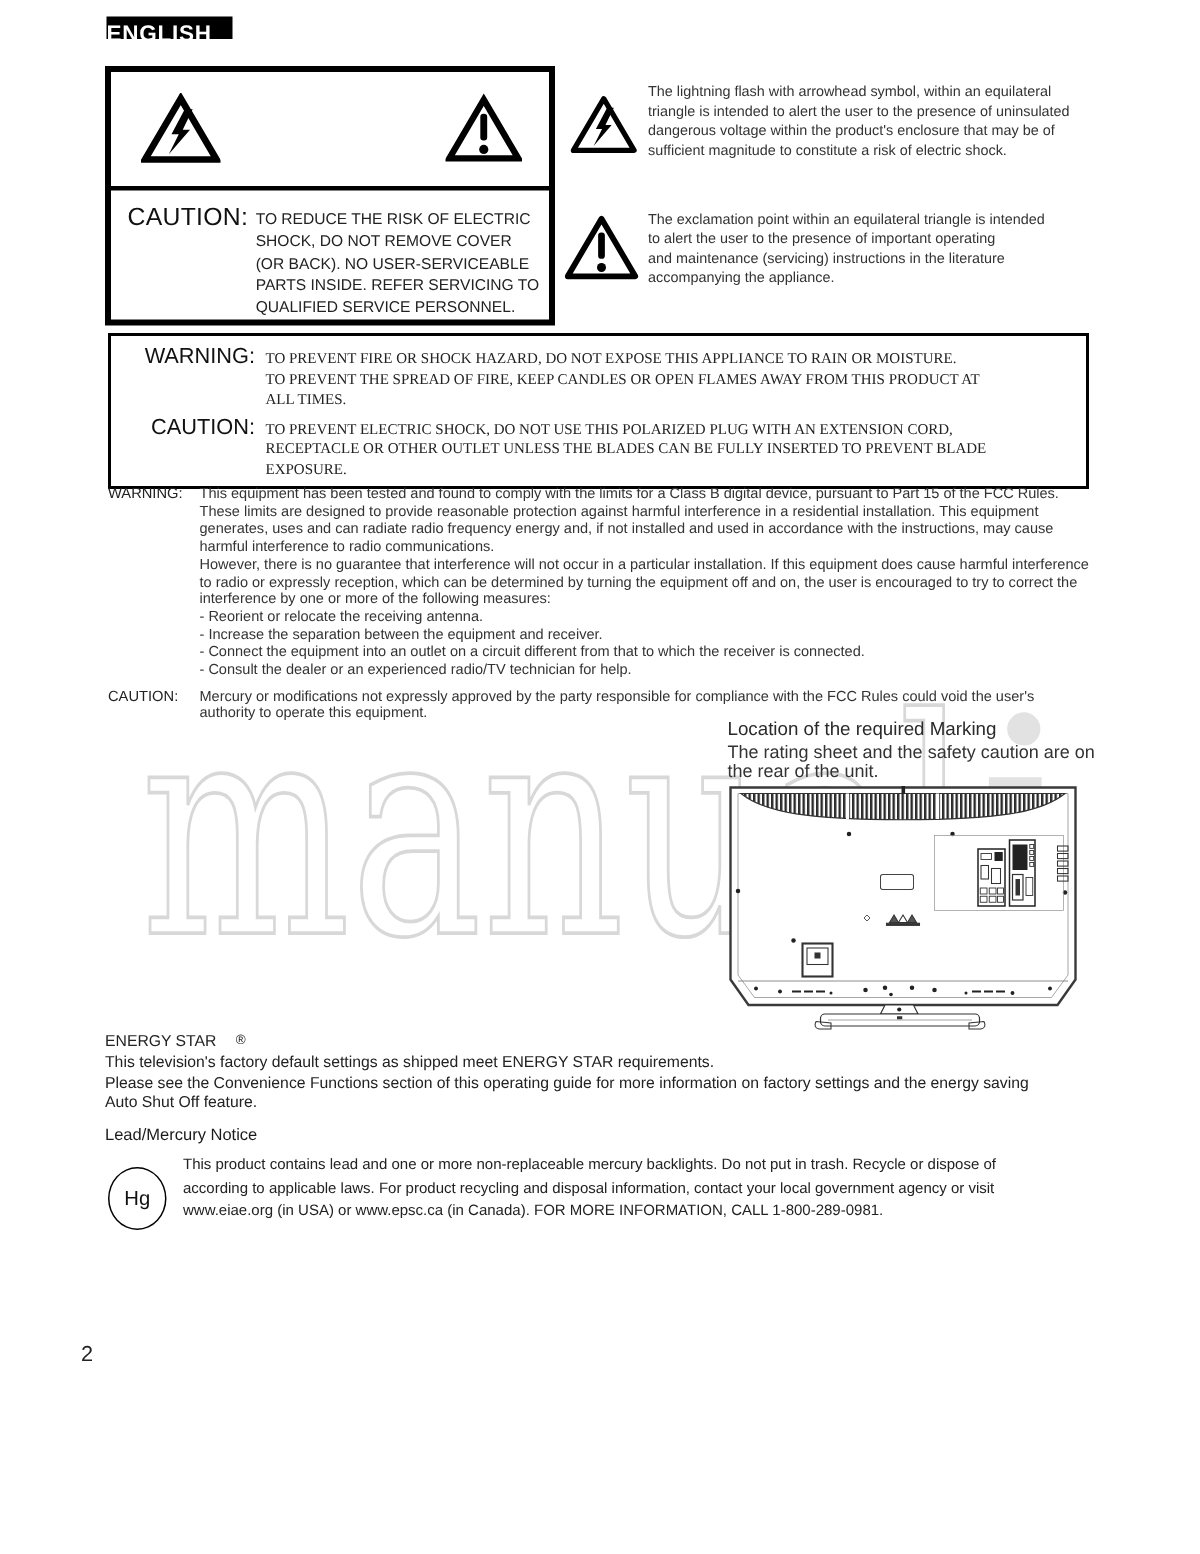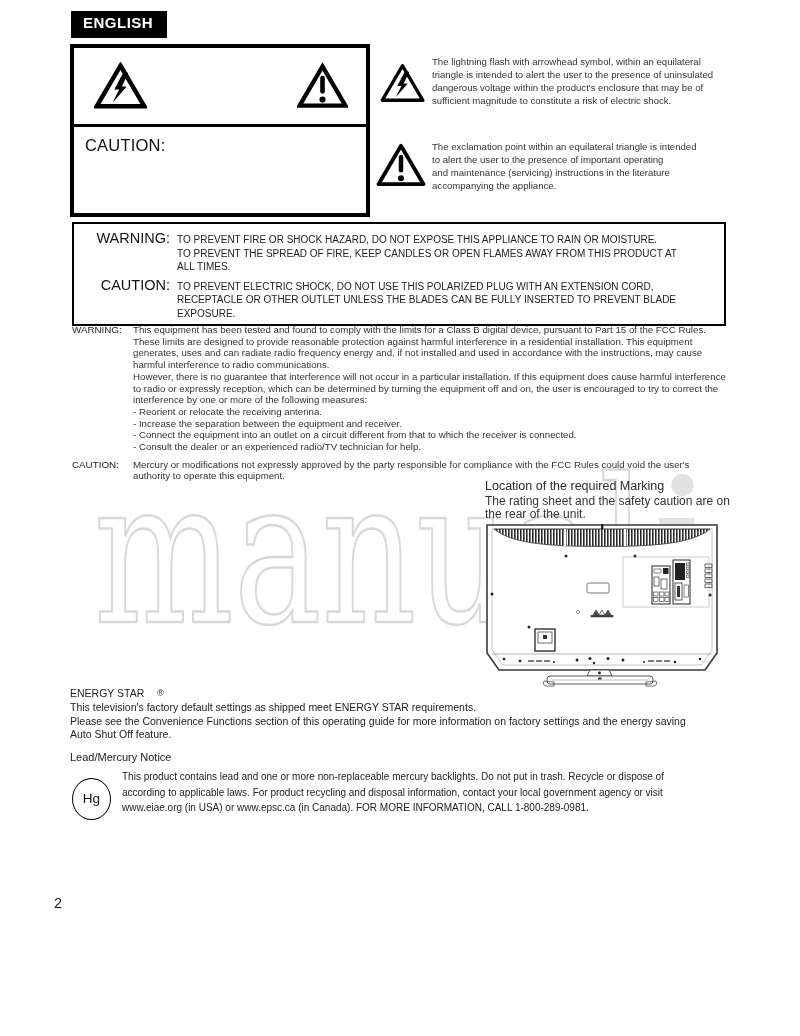--- a/index.html
+++ b/index.html
@@ -6,43 +6,43 @@
   .page{position:relative;width:800px;height:1036px;background:#fff;overflow:hidden;
         font-family:"Liberation Sans",sans-serif;color:#1c1c1c;}
   .abs{position:absolute;}
 
   
   .watermark{position:absolute;left:92px;top:432px;z-index:0;}
 
   .content{position:absolute;inset:0;z-index:1;}
 
   
-  .english-tag{left:71px;top:11px;width:84px;height:27px;background:#000;color:#fff;
-    font-weight:bold;font-size:15px;line-height:24px;padding-left:12px;letter-spacing:.5px;}
+  .english-tag{left:71px;top:11px;width:84px;height:15px;background:#000;color:#fff;
+    font-weight:bold;font-size:15px;line-height:24px;padding-left:0;letter-spacing:.5px;}
 
   
   .caution-box{left:70px;top:44px;width:292px;height:165px;border:4px solid #000;background:#fff;}
   .cb-top{display:flex;align-items:center;justify-content:space-between;
     padding:12px 18px 8px 20px;border-bottom:3px solid #000;height:56px;}
   .caution-label{background:#000;width:152px;padding:5px 6px 5px 6px;}
   .cl-title{background:#fff;border:1px solid #000;color:#000;font-weight:bold;font-size:15px;
     text-align:center;line-height:18px;letter-spacing:.5px;}
   .cl-sub{color:#fff;font-weight:bold;font-size:8.6px;text-align:center;line-height:10.5px;margin-top:2px;}
   .cb-bottom{display:flex;padding:9px 6px 0 11px;}
   .cb-word{font-size:16.5px;color:#111;letter-spacing:.2px;}
   .cb-lines{margin-left:5px;padding-top:4px;font-size:10.4px;line-height:14.8px;color:#222;}
 
   
   .symnote-text{font-size:9.6px;line-height:13px;color:#333;width:340px;}
 
   
   .warning-box{left:72px;top:222px;width:650px;height:94px;border:2px solid #000;padding:6px 0 0 0;}
   .wb-row{display:flex;margin-bottom:3px;}
   .wb-label{width:96px;text-align:right;font-size:14.5px;color:#111;flex:none;padding-top:0;}
-  .wb-lines{margin-left:7px;font-size:10px;line-height:13.6px;color:#222;padding-top:3px;}
+  .wb-lines{margin-left:7px;font-size:10px;line-height:13.6px;color:#222;padding-top:3px;font-family:Liberation Serif, serif;}
 
   
   .fcc{left:72px;top:324px;width:670px;}
   .fcc-row{display:flex;}
   .fcc-label{width:61px;flex:none;font-size:9.8px;color:#222;}
   .fcc-lines{font-size:9.7px;line-height:11.7px;color:#333;}
   .fcc-caution{margin-top:6px;}
 
   
   .marking-title{left:485px;top:479px;font-size:12.5px;color:#2a2a2a;}
@@ -89,20 +89,27 @@
         <span>
           <svg width="51" height="48" viewBox="0 0 60 54">
             <polygon points="30,4 57,50 3,50" fill="none" stroke="#000" stroke-width="5" stroke-linejoin="miter"></polygon>
             <rect x="27.3" y="15" width="5.4" height="21" rx="2.5" fill="#000"></rect>
             <circle cx="30" cy="43" r="3.6" fill="#000"></circle>
           </svg>
         </span>
       </div>
       <div class="cb-bottom">
         <span class="cb-word">CAUTION:</span>
+        <div class="cb-lines">
+          <div>TO REDUCE THE RISK OF ELECTRIC</div>
+          <div>SHOCK, DO NOT REMOVE COVER</div>
+          <div>(OR BACK). NO USER-SERVICEABLE</div>
+          <div>PARTS INSIDE. REFER SERVICING TO</div>
+          <div>QUALIFIED SERVICE PERSONNEL.</div>
+        </div>
       </div>
     </div>
 
     <span class="abs" style="left:380px;top:58px;">
       <svg width="45" height="50" viewBox="0 0 60 54">
         <polygon points="30,4 57,50 3,50" fill="none" stroke="#000" stroke-width="4.6" stroke-linejoin="round"></polygon>
         <path d="M33,12 L23,31 L28.5,31 L21,46 L37,27.5 L31.5,27.5 L39,12 Z" fill="#000"></path>
       </svg>
     </span>
     <div class="abs symnote-text" style="left:432px;top:55px;">

